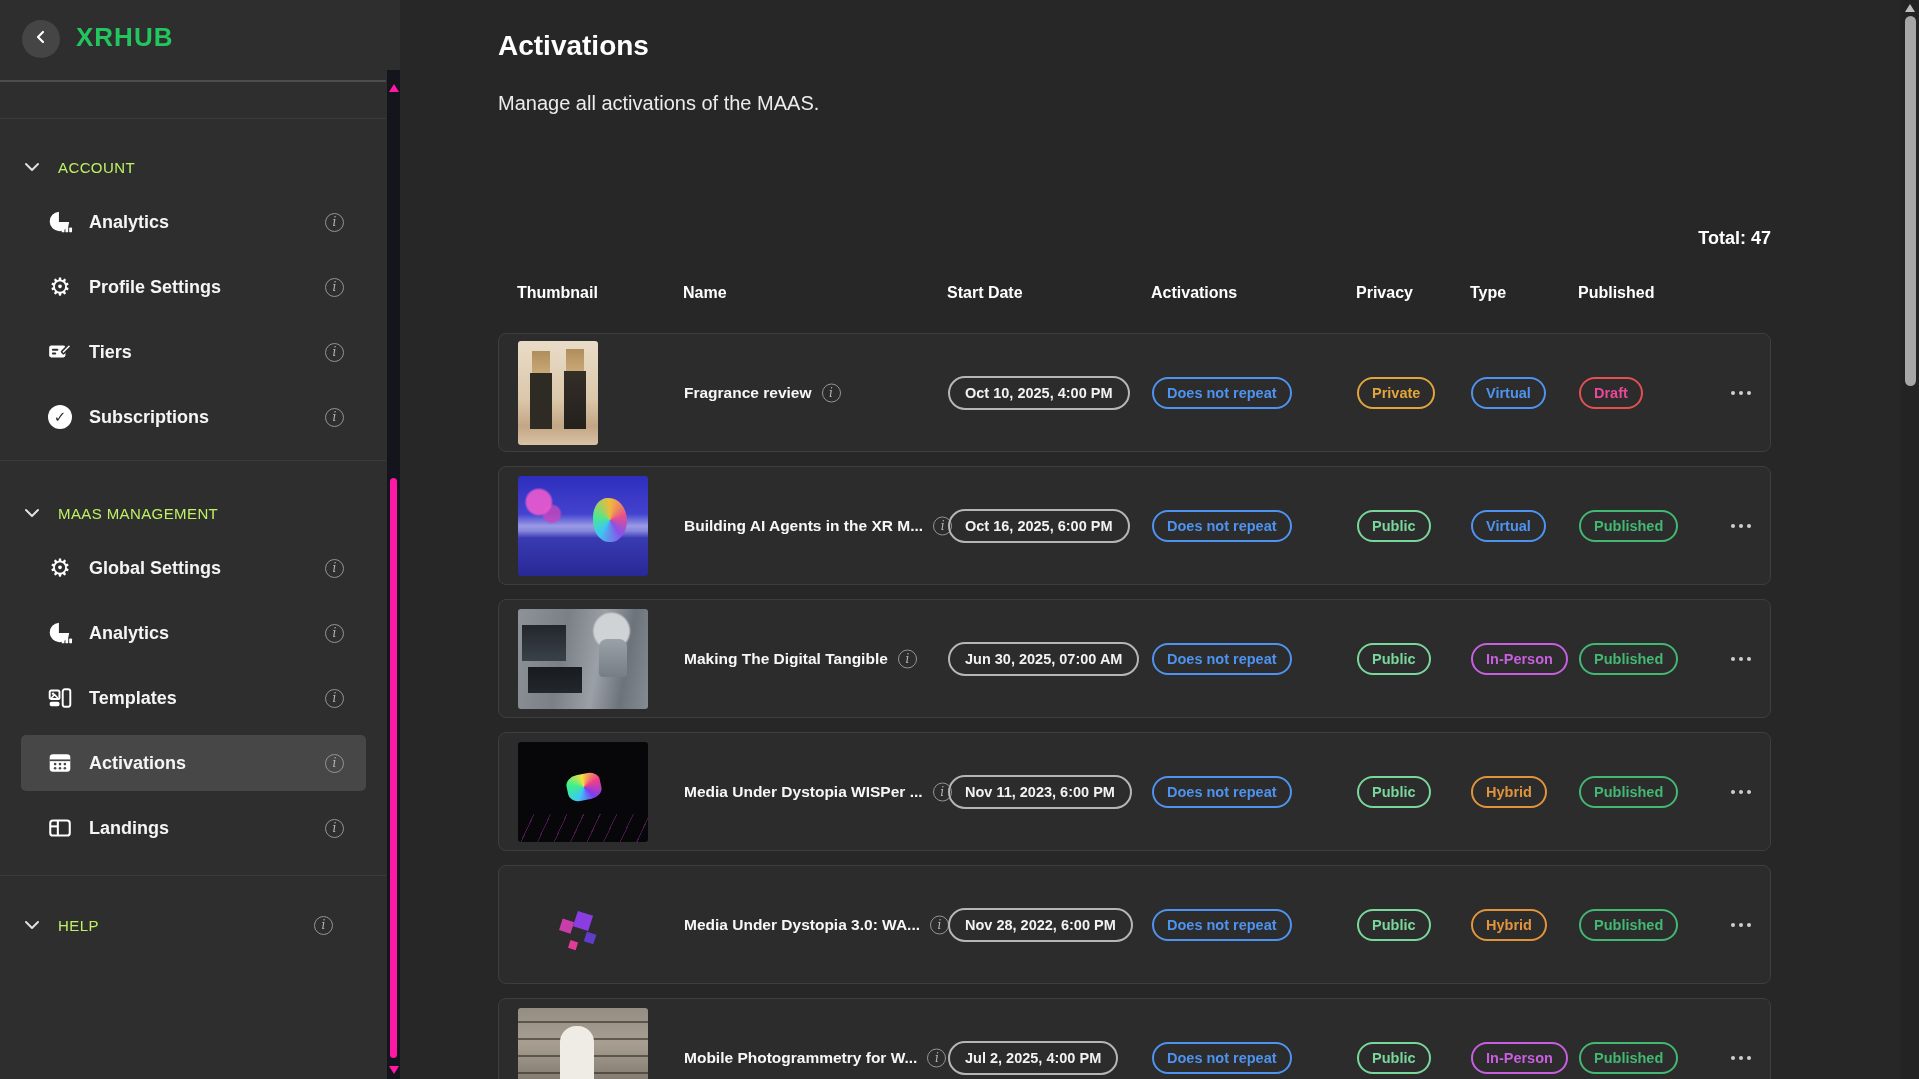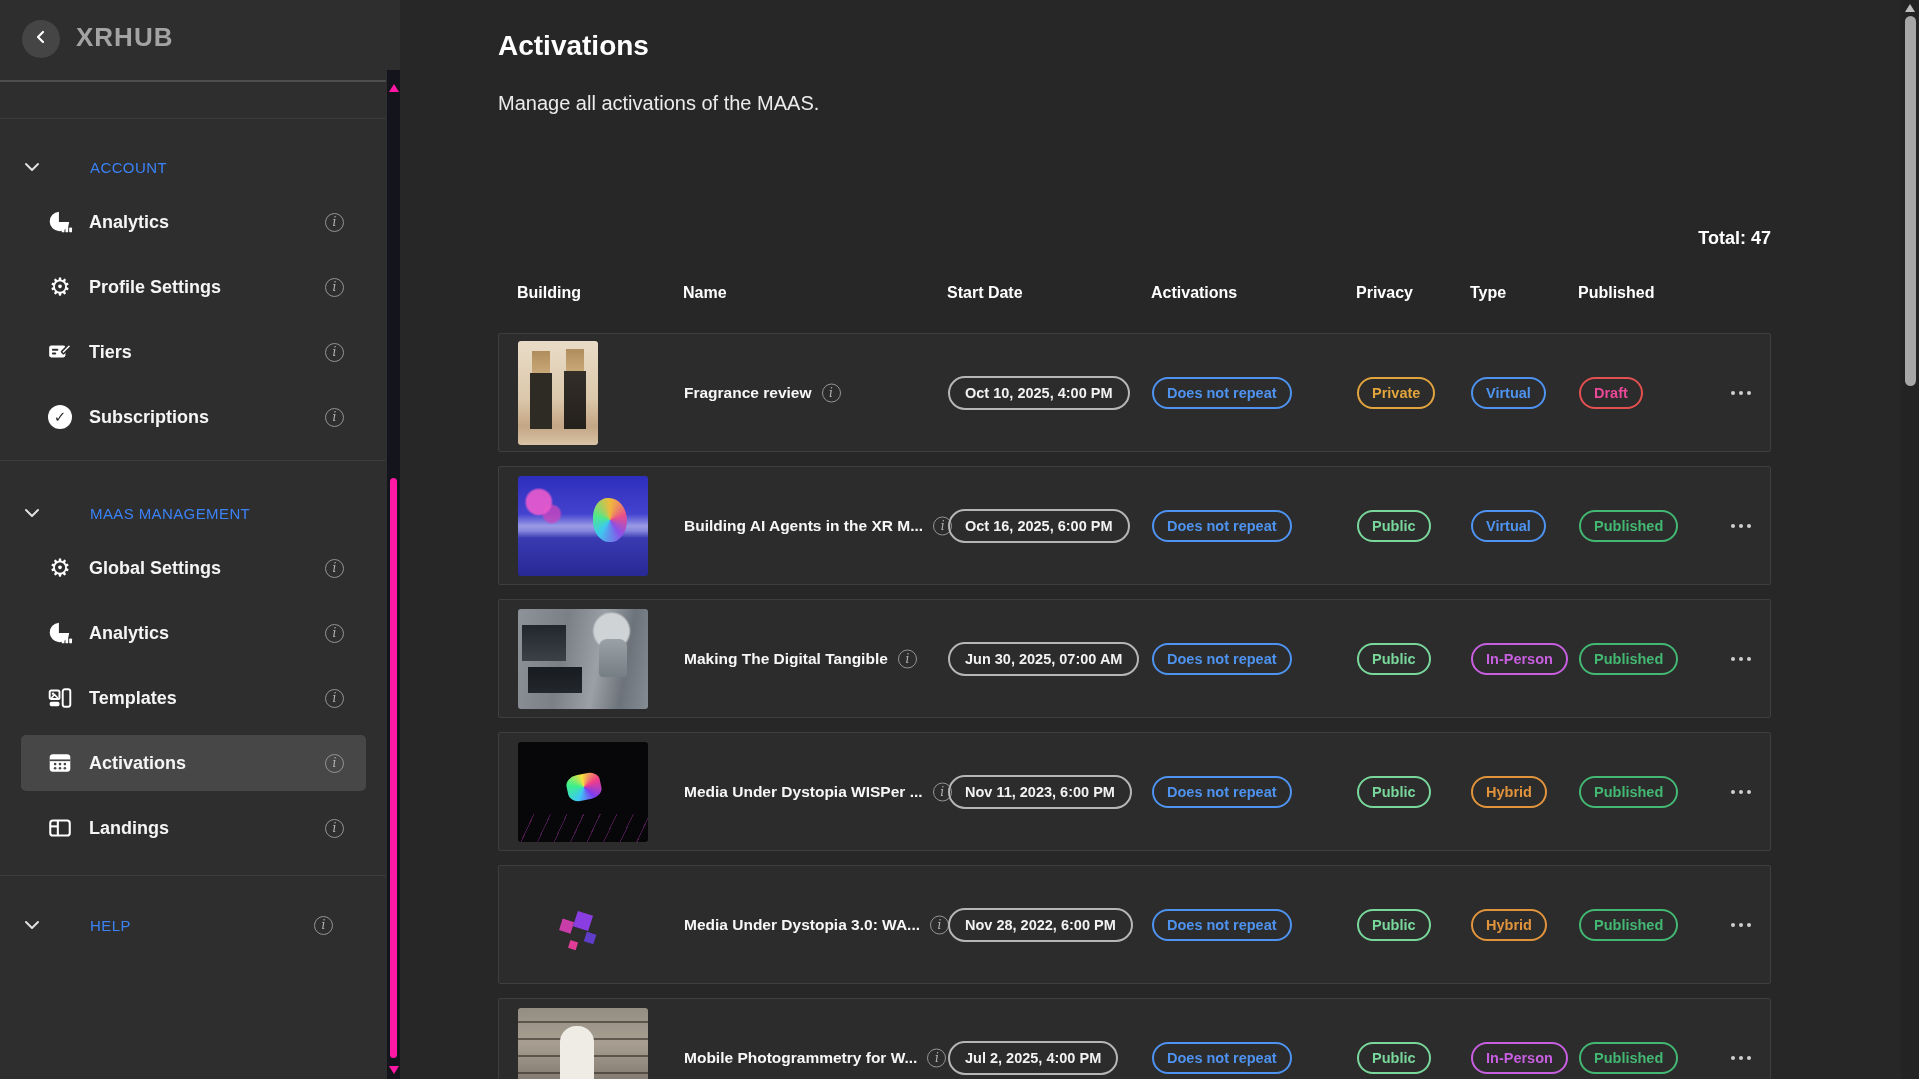--- a/index.html
+++ b/index.html
@@ -16,28 +16,28 @@
     background:#2e2e2e;
   }
   .sb-header { position:absolute; left:0; top:0; width:386px; height:80px; }
   .back-btn {
     position:absolute; left:22px; top:20px; width:38px; height:38px;
     border-radius:50%; background:#454545; display:flex; align-items:center; justify-content:center;
     cursor:pointer;
   }
   .logo-text {
     position:absolute; left:76px; top:22px; font-size:26px; font-weight:bold;
-    letter-spacing:1px; color:#a3a3a3;
+    letter-spacing:1px; color:#22c55e;
   }
   .sb-divider { position:absolute; left:0; width:386px; height:2px; background:#4d4d4d; }
   .sb-divider.thin { height:1px; background:#3b3b3b; }
 
   .sb-section-header { position:absolute; left:24px; height:24px; display:flex; align-items:center; gap:18px; }
   .sb-section-header .chev { display:flex; align-items:center; }
-  .sb-section-label { font-size:15px; color:#3b82f6; letter-spacing:0.4px;margin-left:32px; }
+  .sb-section-label { font-size:15px; color:#bef264; letter-spacing:0.4px; }
 
   .sb-item {
     position:absolute; left:21px; width:345px; height:56px; border-radius:5px;
     display:flex; align-items:center; cursor:pointer;
   }
   .sb-item.selected { background:#474747; }
   .sb-item .ic { width:30px; display:flex; justify-content:center; align-items:center; margin-left:24px; }
   .sb-item .lbl { margin-left:14px; font-size:18px; font-weight:bold; color:#f5f5f5; }
   .sb-item .spacer { flex:1; }
   .info-icon {
@@ -85,21 +85,21 @@
   }
   .search-bar input::placeholder { color:#9a9a9a; }
 
   .total-label { position:absolute; right:148px; top:228px; font-size:18px; font-weight:bold; color:#ffffff; }
 
   .table-header { position:absolute; left:98px; top:284px; width:1273px; height:30px; }
   .table-header span { position:absolute; font-size:16px; font-weight:bold; color:#ffffff; }
 
   .card {
     position:absolute; left:98px; width:1273px; height:119px;
-    background:#2c2c2c; border:1px solid #3e3e3e; border-radius:2px;
+    background:#2c2c2c; border:1px solid #3e3e3e; border-radius:8px;
     overflow:hidden;
   }
   .card .thumb {
     position:absolute; left:19px; top:50%; transform:translateY(-50%);
     width:130px; height:100px; border-radius:3px; overflow:hidden;
   }
   .card .name-wrap {
     position:absolute; left:185px; top:50%; transform:translateY(-50%);
     display:flex; align-items:center; gap:10px; width:250px;
   }
@@ -360,21 +360,21 @@
   </nav>
 
   <main id="main">
     <h1 class="page-title">Activations</h1>
     <p class="page-subtitle">Manage all activations of the MAAS.</p>
 
 
     <div class="total-label">Total: 47</div>
 
     <div class="table-header">
-      <span style="left:19px">Building</span>
+      <span style="left:19px">Thumbnail</span>
       <span style="left:185px">Name</span>
       <span style="left:449px">Start Date</span>
       <span style="left:653px">Activations</span>
       <span style="left:858px">Privacy</span>
       <span style="left:972px">Type</span>
       <span style="left:1080px">Published</span>
     </div>
 
     <div class="card" style="top:333px">
       <div class="thumb thumb-0"></div>

